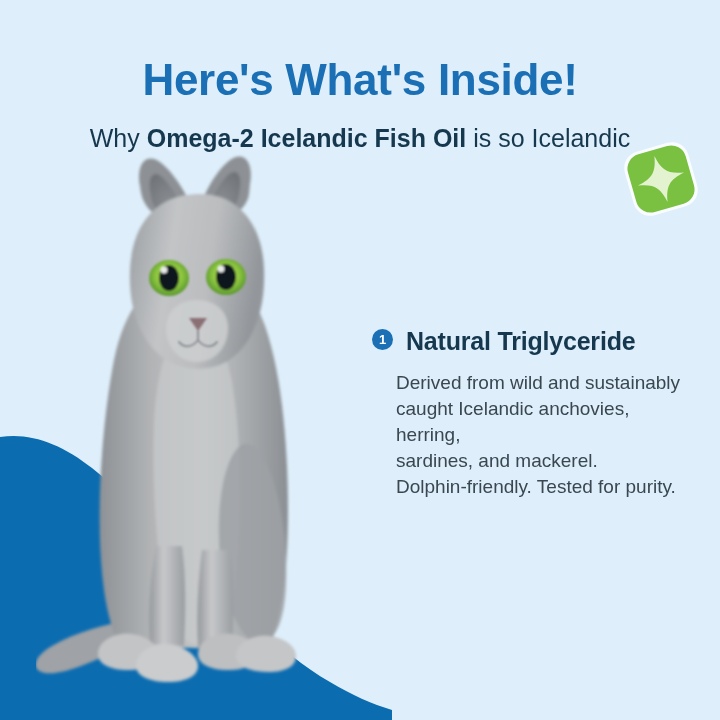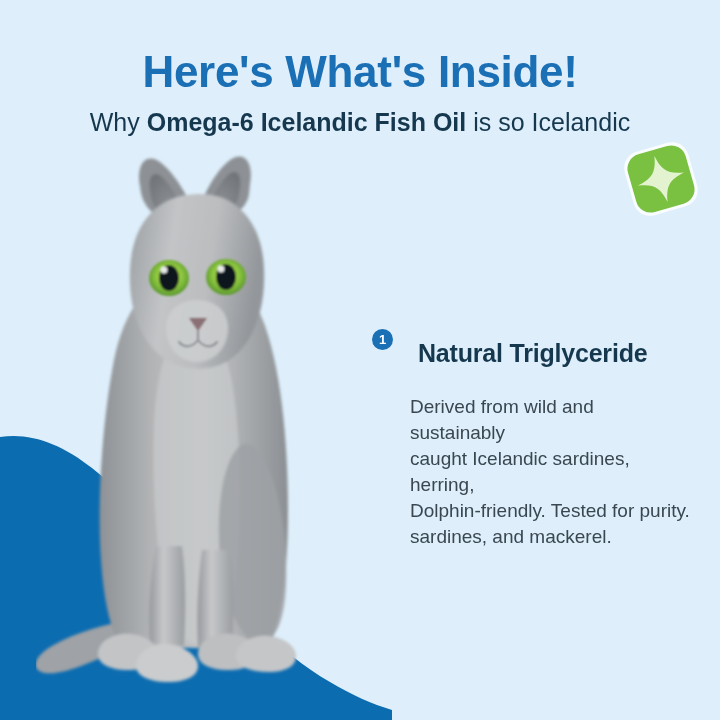--- a/index.html
+++ b/index.html
@@ -28,21 +28,21 @@
 
   
   .headline-block {
     position: absolute;
     left: 0;
     top: 38px;
     width: 720px;
     text-align: center;
   }
   .headline {
-    margin: 8px;
+    margin: 16px;
     font-size: 44px;
     line-height: 52px;
     font-weight: 700;
     letter-spacing: -0.3px;
     color: #1a6fb5;
     font-family: "Liberation Sans", sans-serif;
     white-space: nowrap;
   }
   .subhead {
     margin: 6px 0 0 0;
@@ -93,29 +93,29 @@
     margin-top: 7px;
     border-radius: 50%;
     background: #1a6fb5;
     color: #ffffff;
     font-size: 13px;
     font-weight: 700;
     line-height: 21px;
     text-align: center;
   }
   .feature-title {
-    margin: 16px;
+    margin: 4px;
     font-size: 25px;
     line-height: 30px;
     font-weight: 700;
     color: #16384f;
     letter-spacing: -0.2px;
   }
   .feature-body {
-    margin: 10px 0 0 38px;
+    margin: 10px 0 0 24px;
     font-size: 19px;
     line-height: 26px;
     font-weight: 400;
     color: #3a4750;
   }
   .feature-body span {
     display: block;
   }
 </style>
 </head>
@@ -226,40 +226,40 @@
 
     <g filter="url(#softBlur)">
       <path d="M153,168 L171,168 L162,181 Z" fill="#8a6f74"></path>
       <path d="M162,181 L162,190 M162,190 C156,198 148,198 143,192
                M162,190 C168,198 176,198 181,192" stroke="#8f9295" stroke-width="2" fill="none" stroke-linecap="round"></path>
     </g>
   </svg>
 
   <div class="headline-block">
     <h1 class="headline">Here's What's Inside!</h1>
-    <p class="subhead"><span>Why </span><span class="em">Omega-6 Icelandic Fish Oil</span><span> is so Icelandic</span></p>
+    <p class="subhead"><span>Why </span><span class="em">Omega-2 Icelandic Fish Oil</span><span> is so Icelandic</span></p>
   </div>
 
   <svg class="sparkle-badge" viewBox="0 0 82 82" width="82" height="82" aria-hidden="true">
     <g transform="rotate(-16 41 41)">
       <rect x="8" y="8" width="66" height="66" rx="17" ry="17" fill="#ffffff" opacity="0.85"></rect>
       <rect x="11" y="11" width="60" height="60" rx="15" ry="15" fill="#7ac142"></rect>
       <path d="M41 17 C44 33 49 38 65 41 C49 44 44 49 41 65
                C38 49 33 44 17 41 C33 38 38 33 41 17 Z" fill="#e3f3cf"></path>
     </g>
   </svg>
 
   <div class="feature-block">
     <div class="feature-heading-row">
       <div class="num-badge">1</div>
       <h2 class="feature-title">
         <span>Natural Triglyceride</span><br>
       </h2>
     </div>
     <p class="feature-body">
       <span>Derived from wild and sustainably</span>
-      <span>caught Icelandic sardines, herring,</span>
+      <span>caught Icelandic anchovies, herring,</span>
+      <span>sardines, and mackerel.</span>
       <span>Dolphin-friendly. Tested for purity.</span>
-      <span>sardines, and mackerel.</span>
     </p>
   </div>
 
 </div>
 
 </body></html>

